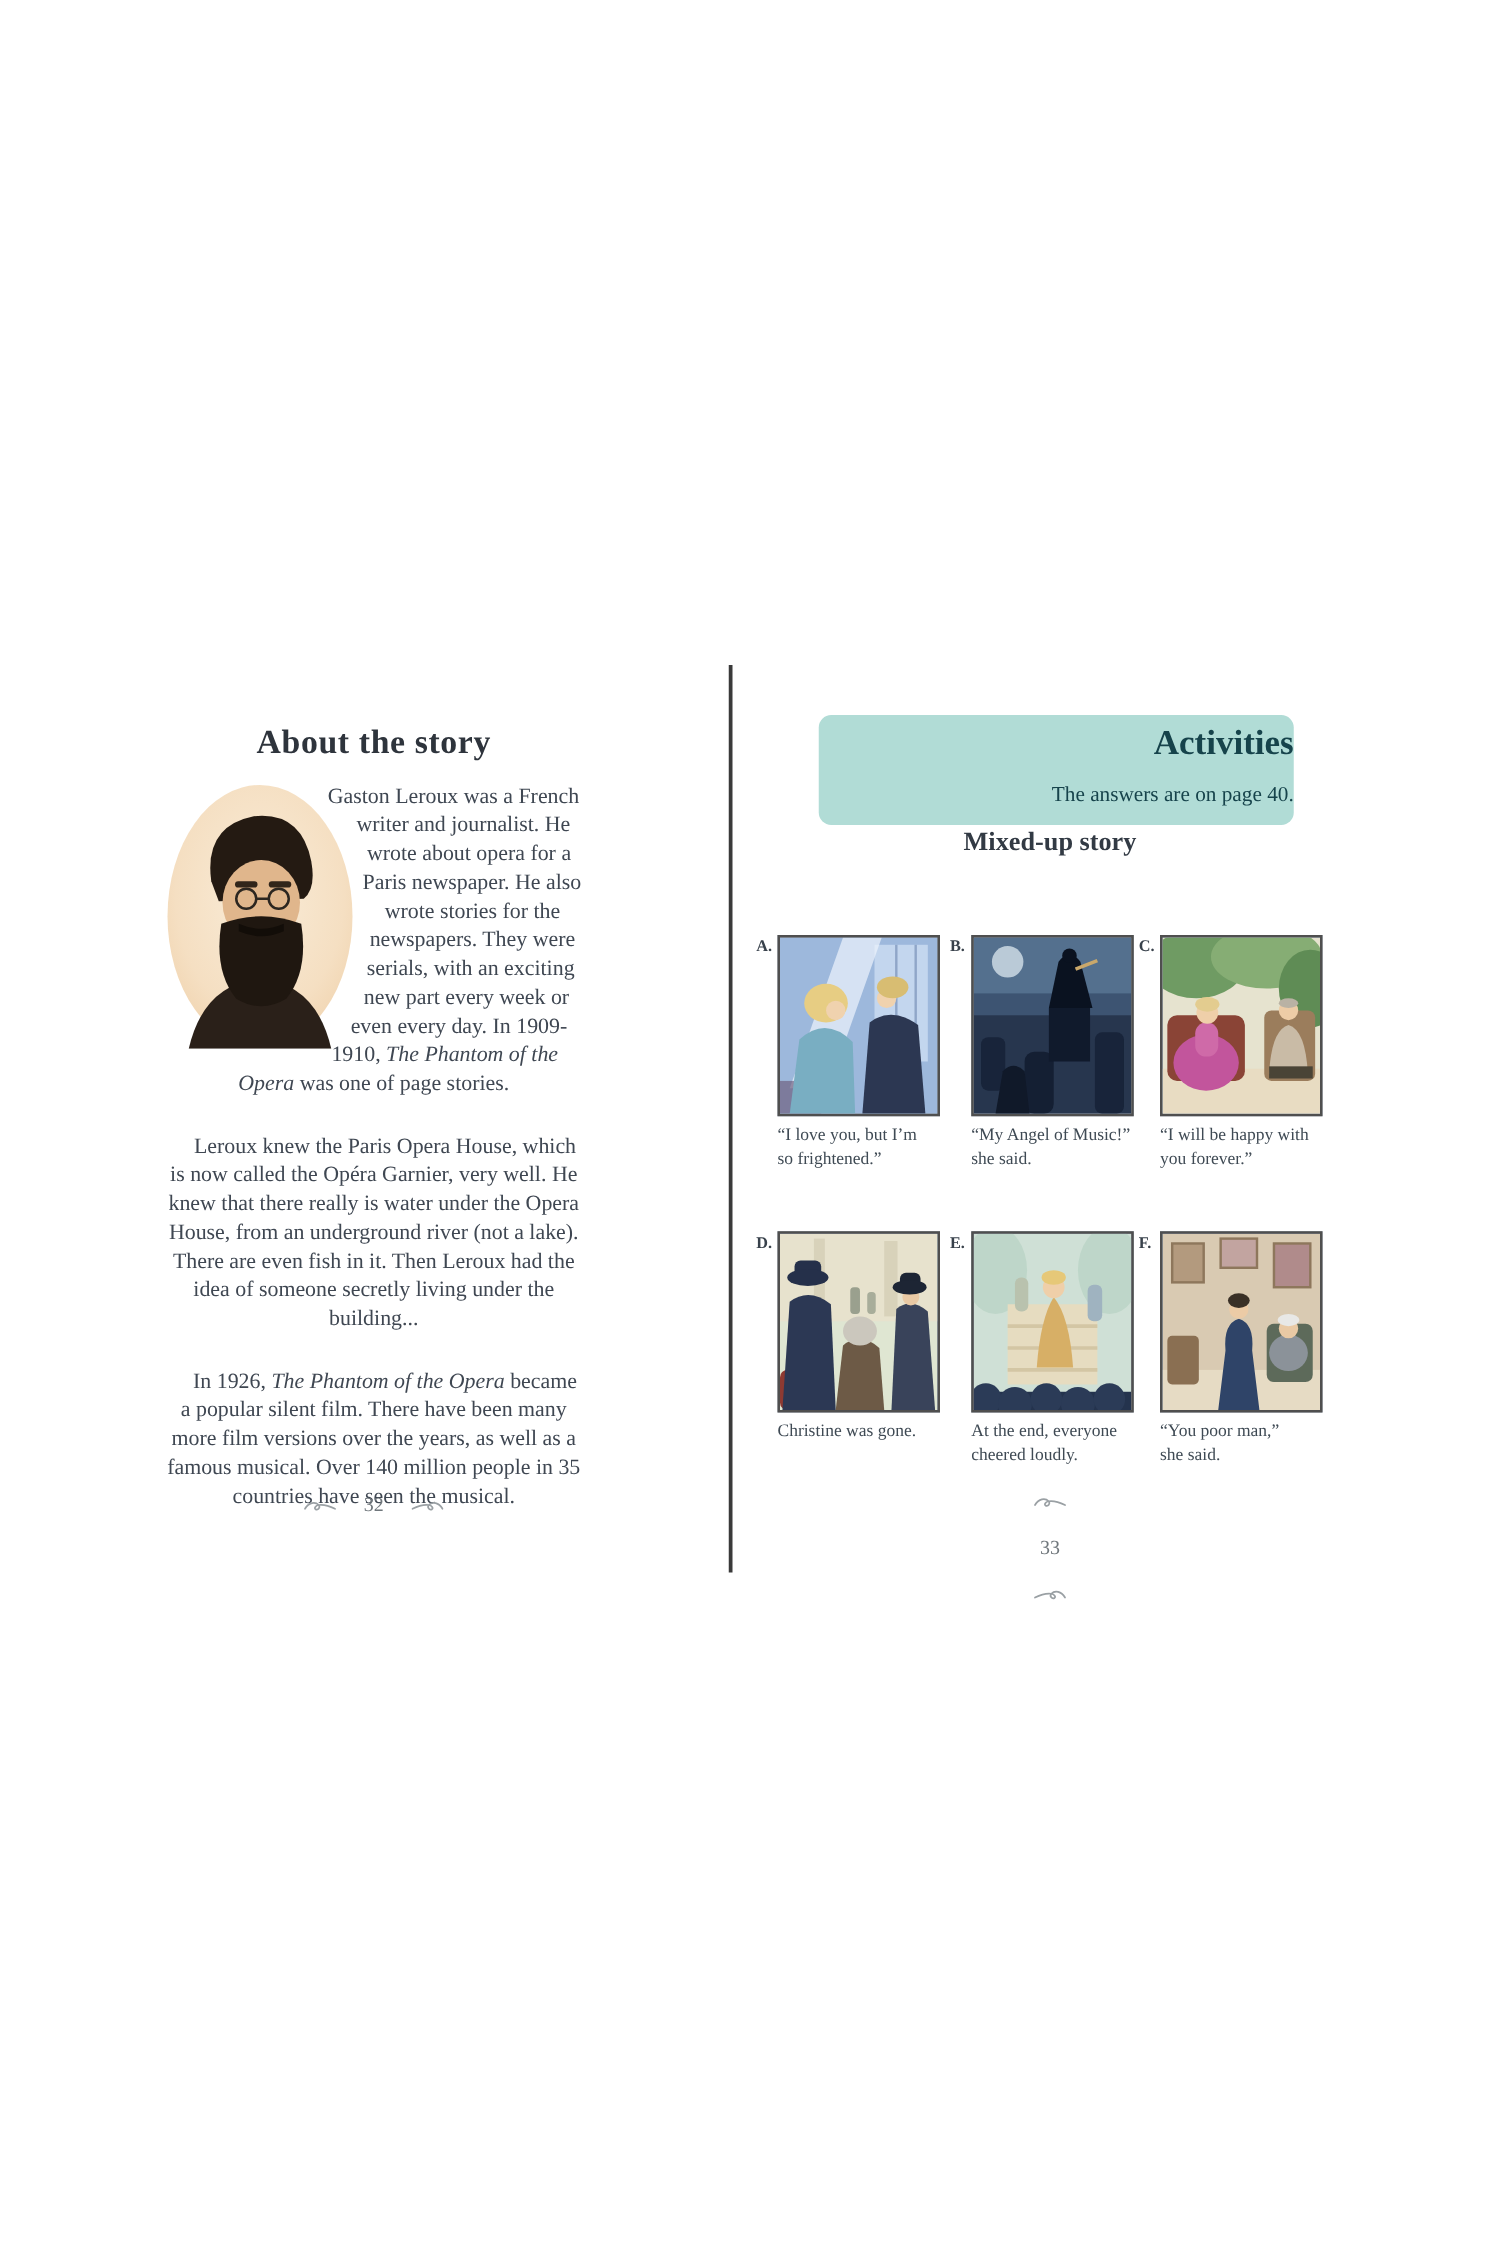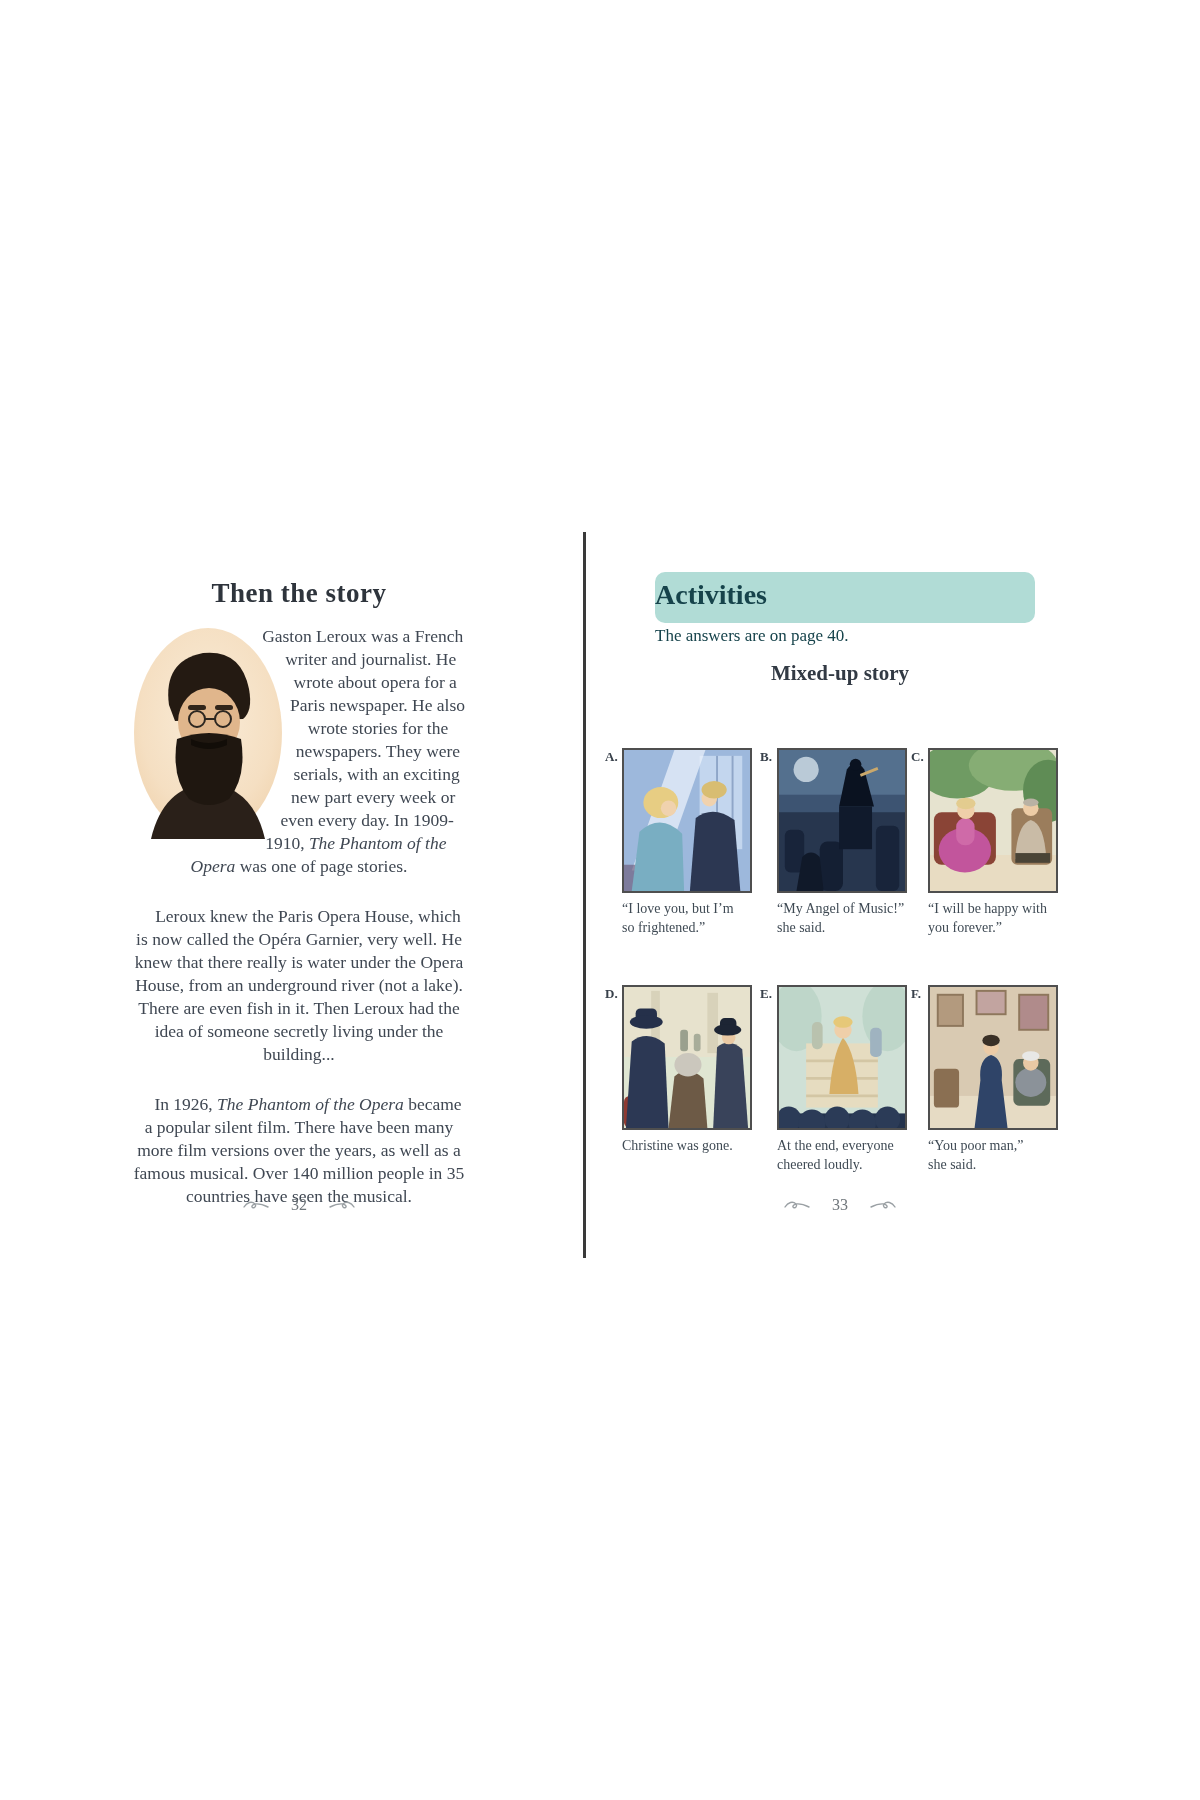--- a/index.html
+++ b/index.html
@@ -35,22 +35,22 @@
   }
   .para-1{text-align:center;}
   .para-2,.para-3{text-align:center;text-indent:18px;}
   .left-page i{font-style:italic;}
 
   
   .divider{position:absolute;left:583px;top:532px;width:3px;height:726px;background:var(--divider-color);}
 
   
   .activities-box{
-    position:absolute;left:655px;top:572px;width:380px;height:51px;
-    background:var(--box-bg);border-radius:10px;text-align:left;
+    position:absolute;left:655px;top:572px;width:380px;height:88px;
+    background:var(--box-bg);border-radius:10px;text-align:right;padding-left:12px;
   }
   .activities-title{margin-top:7px;font-size:28px;font-weight:bold;color:var(--box-text);}
   .activities-sub{margin-top:15px;font-size:17px;color:var(--box-text);}
 
   .mixed-title{
     position:absolute;left:622px;top:661px;width:436px;text-align:center;
     font-size:21px;font-weight:bold;color:#323a44;
   }
   .question{
     position:absolute;left:590px;top:691px;width:500px;text-align:center;
@@ -67,32 +67,32 @@
   }
   .thumb svg{width:100%;height:100%;display:block;}
   .caption{margin-top:6px;font-size:14px;line-height:19px;color:#3f4a54;}
 
   
   .pagenum-row{
     position:absolute;top:1196px;display:flex;align-items:center;justify-content:center;gap:22px;
     color:var(--pagenum-color);font-size:16px;
   }
   .pagenum-left{left:133px;width:332px;}
-  .pagenum-right{left:622px;width:436px;}
+  .pagenum-right{left:622px;width:436px;flex-direction:column;}
   .flourish{width:26px;height:12px;display:inline-block;}
   .flourish svg{width:100%;height:100%;display:block;}
   .flourish.mirror{transform:scaleX(-1);}
 </style>
 </head>
 <body>
 
 <div class="spread">
 
   <div class="left-page">
-    <h1 class="lp-title">Then the story</h1>
+    <h1 class="lp-title">About the story</h1>
 
     <div class="portrait">
       <svg viewBox="0 0 150 212" preserveAspectRatio="none">
         <defs>
           <radialGradient id="sepia" cx="50%" cy="42%" r="65%">
             <stop offset="0%" stop-color="#f9ecd8"></stop>
             <stop offset="70%" stop-color="#f5dfc2"></stop>
             <stop offset="100%" stop-color="#f0d3ae"></stop>
           </radialGradient>
         </defs>

